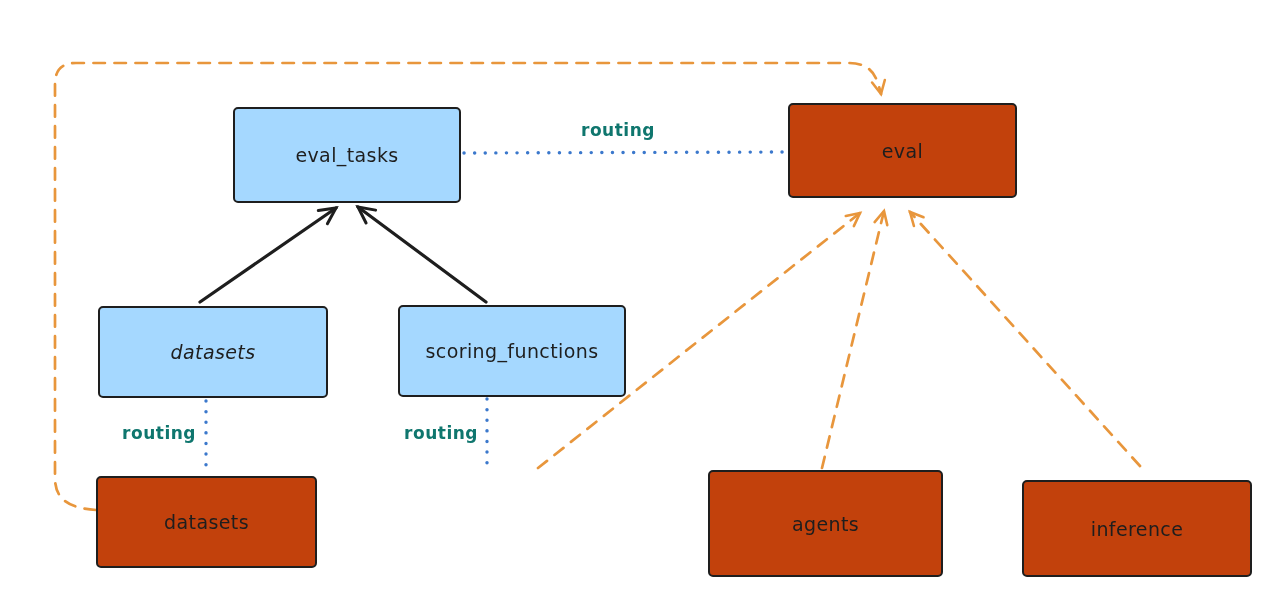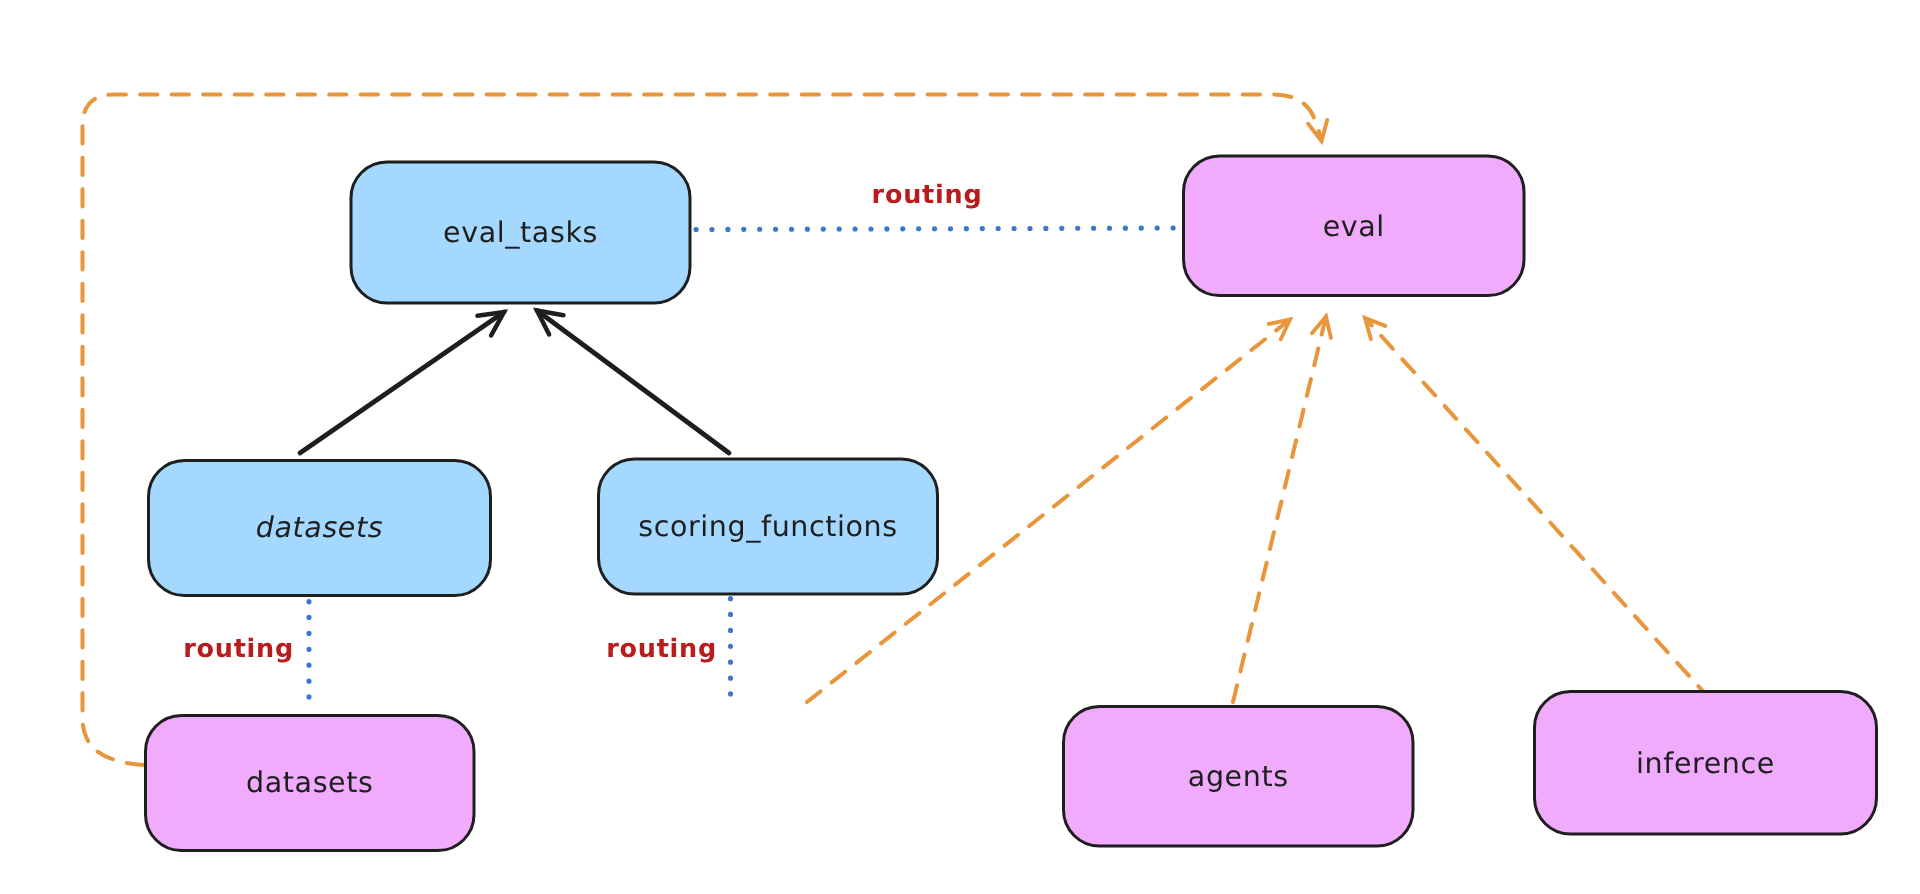--- a/index.html
+++ b/index.html
@@ -18,33 +18,33 @@
   .edges-layer {
     position: absolute;
     left: 0; top: 0;
     width: 1280px;
     height: 596px;
   }
   .node {
     position: absolute;
     box-sizing: border-box;
     border: 2.6px solid #1e1e1e;
-    border-radius: 25px;
+    border-radius: 5px;
     display: flex;
     align-items: center;
     justify-content: center;
     font-size: 19px;
     color: #1e1e1e;
     letter-spacing: 0.4px;
   }
   .node.blue  { background: #a5d8ff; }
-  .node.green { background: #f0abfc; }
+  .node.green { background: #c2410c; }
   .edge-label {
     position: absolute;
-    color: #b91c1c;
+    color: #0f766e;
     font-size: 17px;
     font-weight: bold;
     letter-spacing: 0.5px;
   }
   .ta-c { text-align: center; }
   .ta-r { text-align: right; }
 </style>
 </head>
 <body>
 
@@ -88,25 +88,25 @@
 
   <div class="node blue" style="left:398px; top:305px; width:228px; height:92px;">
     <span>scoring_functions</span>
   </div>
 
   <div class="node green" style="left:96px; top:476px; width:221px; height:92px;">
     <span>datasets</span>
   </div>
 
 
-  <div class="node green" style="left:708px; top:470px; width:235px; height:95px;">
+  <div class="node green" style="left:708px; top:470px; width:235px; height:107px;">
     <span>agents</span>
   </div>
 
-  <div class="node green" style="left:1022px; top:460px; width:230px; height:97px;">
+  <div class="node green" style="left:1022px; top:480px; width:230px; height:97px;">
     <span>inference</span>
   </div>
 
   <div class="edge-label ta-c" style="left:558px; top:120px; width:120px;">routing</div>
 
   <div class="edge-label ta-r" style="left:106px; top:423px; width:90px;">routing</div>
 
   <div class="edge-label ta-r" style="left:388px; top:423px; width:90px;">routing</div>
 
 </div>

